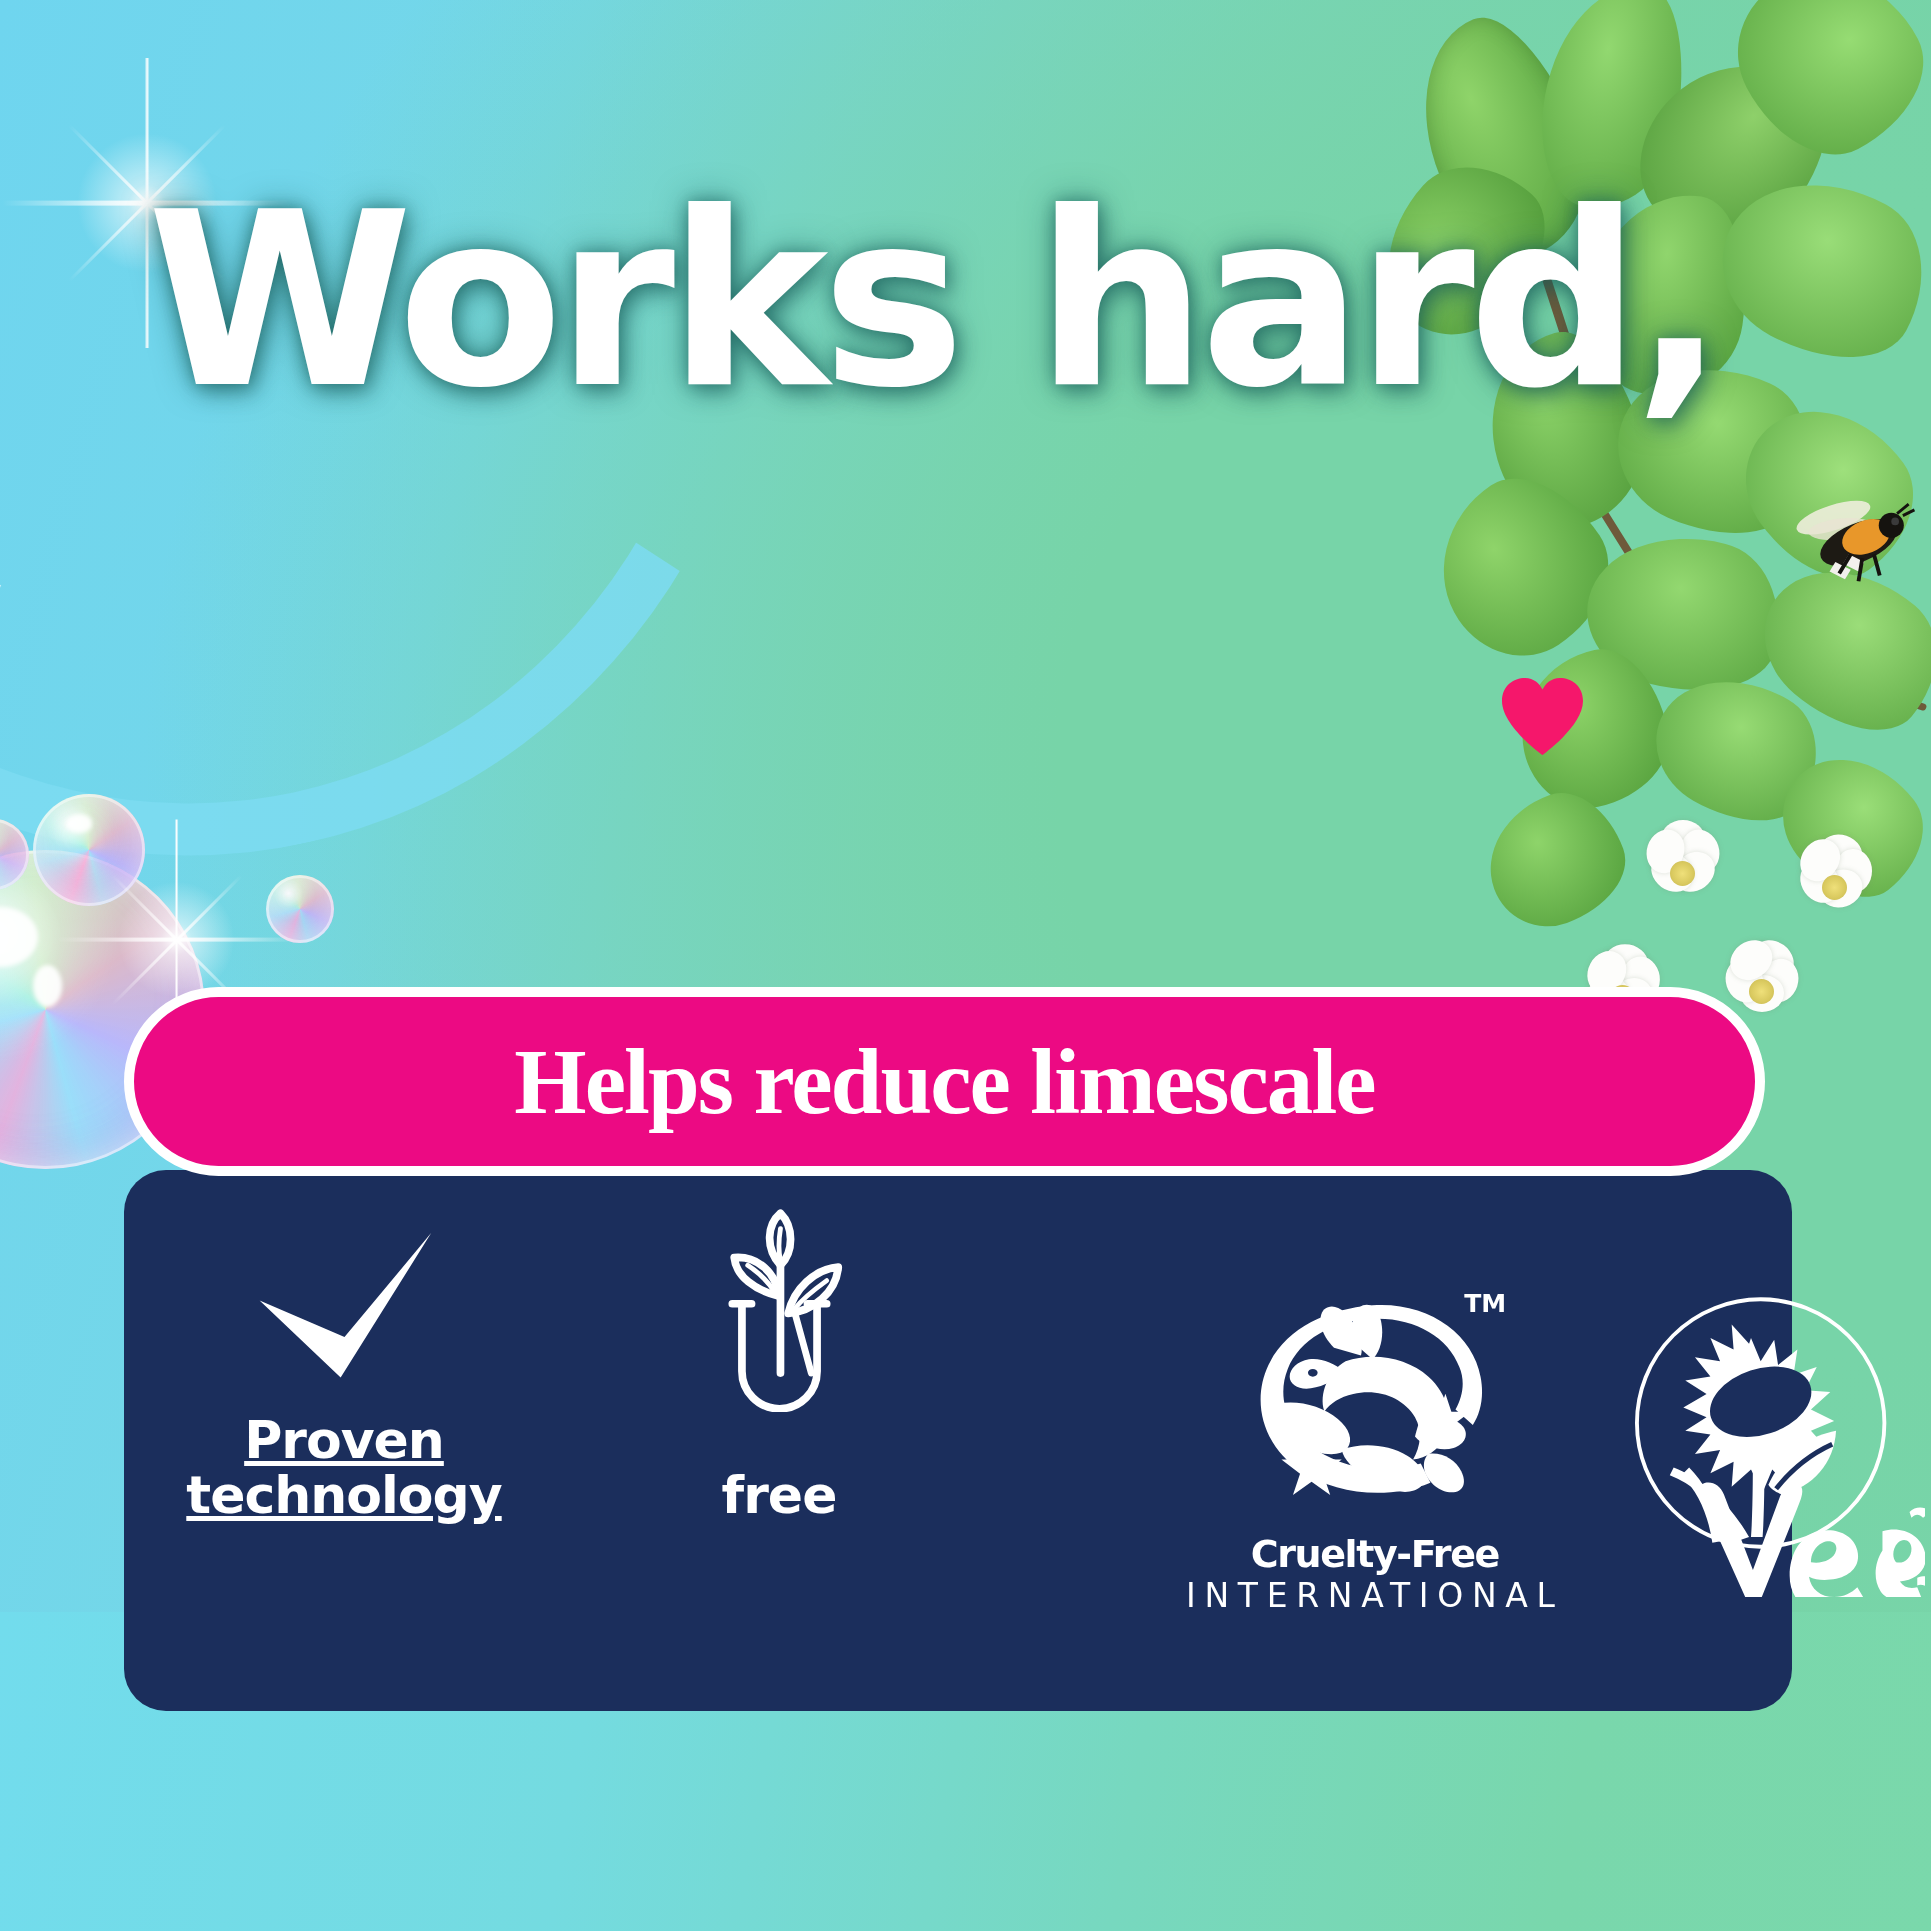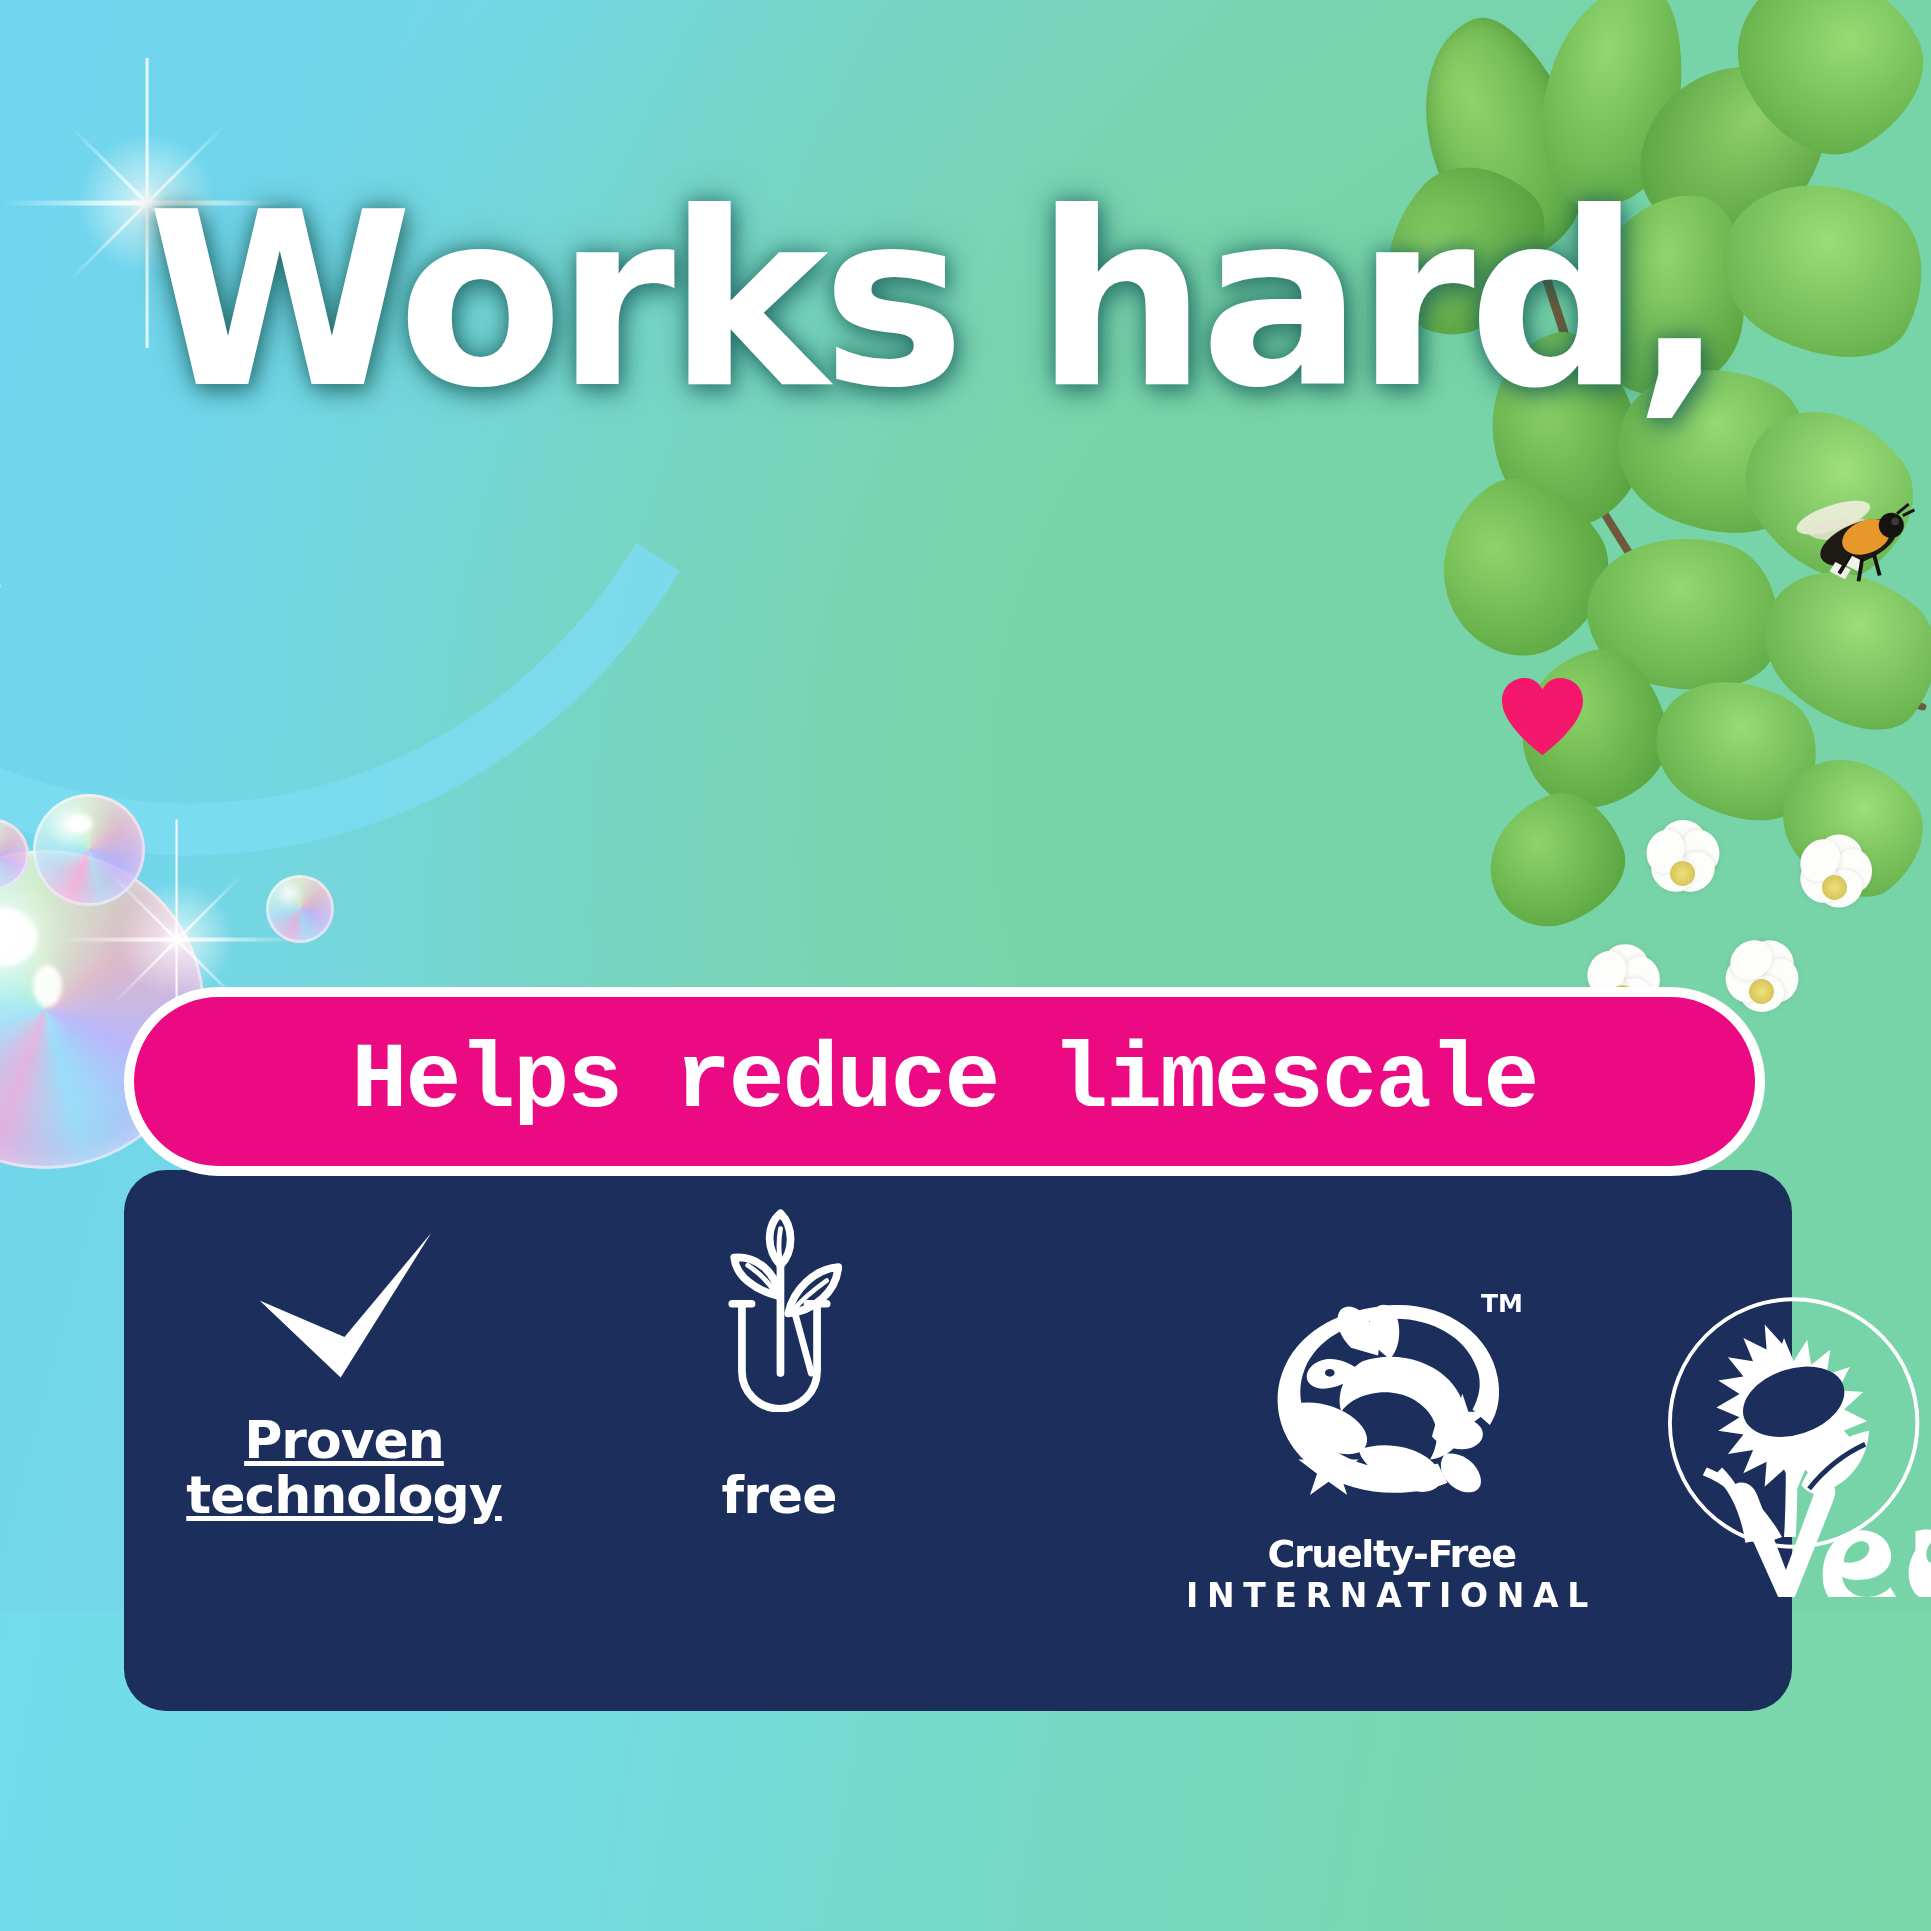--- a/index.html
+++ b/index.html
@@ -97,21 +97,21 @@
 
   
   .pill{
     position:absolute;left:124px;top:987px;width:1641px;height:189px;
     background:#ec0a83;border:10.6px solid #ffffff;border-radius:102px;
     box-sizing:border-box;display:flex;align-items:center;justify-content:center;
     z-index:6;
   }
   .pill-text{
     color:#fff;font-weight:700;font-size:93px;letter-spacing:-1.9px;white-space:nowrap;
-    font-family:Liberation Mono, monospace;
+    font-family:Liberation Serif, serif;
   }
 
   
   .panel{
     position:absolute;left:124px;top:1170px;width:1668px;height:541px;
     background:#1b2e5c;border-radius:42px;z-index:5;
     display:flex;align-items:stretch;
   }
   .panel-inner{display:flex;width:100%;padding:44px 0 29px 0;box-sizing:border-box;}
 
@@ -132,21 +132,21 @@
     margin-left:124px;
   }
 
   .certs{display:flex;align-items:center;gap:25px;margin-left:66px;}
   .cert{display:flex;flex-direction:column;align-items:center;color:#fff;text-align:right;}
   .cf-wordmark{
     font-weight:700;font-size:38px;letter-spacing:-1.4px;line-height:1;margin-top:2px;
     font-family:"DejaVu Sans","Liberation Sans",sans-serif;
   }
   .cf-intl{
-    font-weight:700;font-size:33px;letter-spacing:8.7px;line-height:1.2;margin-top:3.9px;
+    font-weight:400;font-size:33px;letter-spacing:8.7px;line-height:1.2;margin-top:3.9px;
     font-family:"DejaVu Sans","Liberation Sans",sans-serif;
   }
 </style>
 </head>
 <body>
 
 <div id="stage">
 
   <div class="bg-base"></div>
   <div class="bg-bottomfade"></div>

